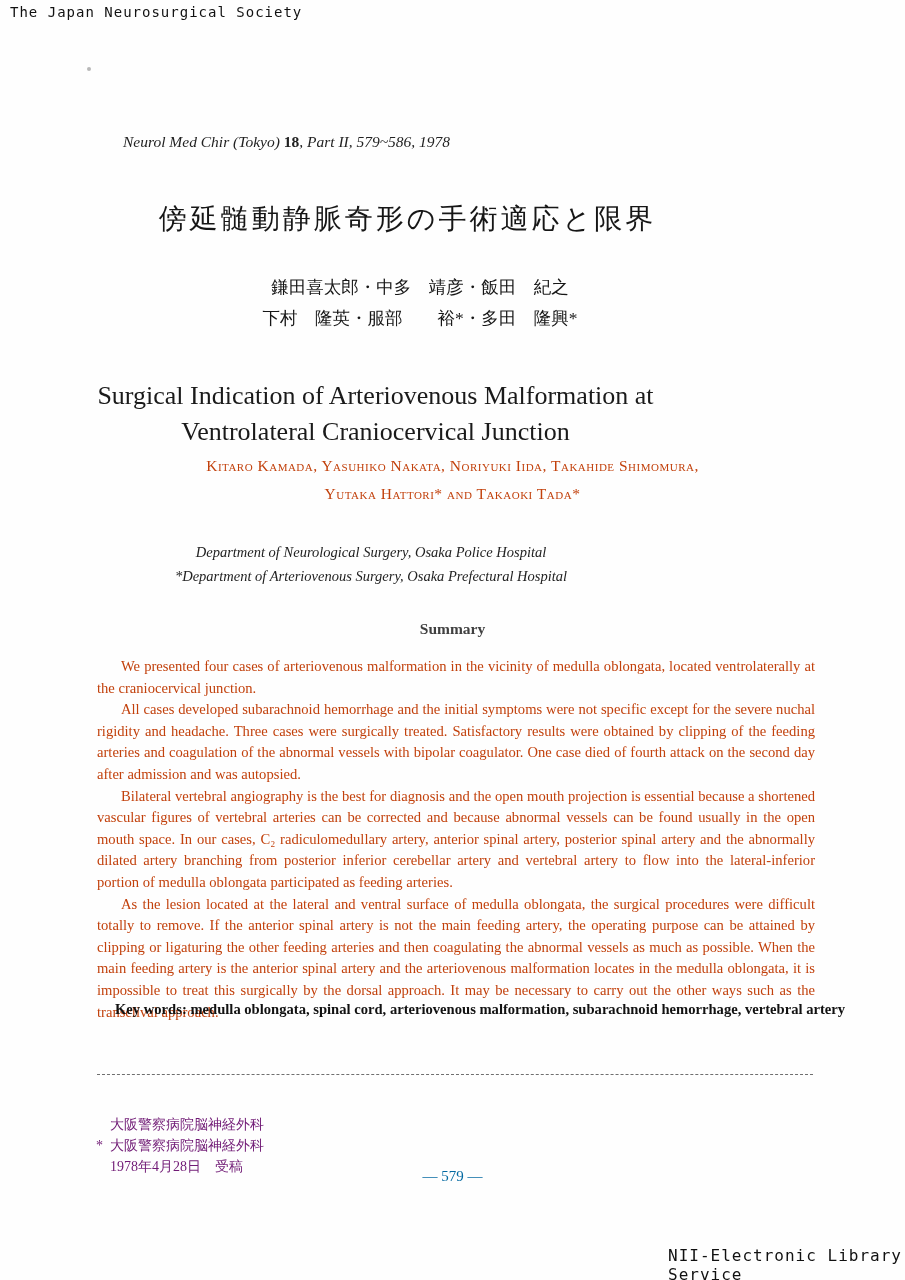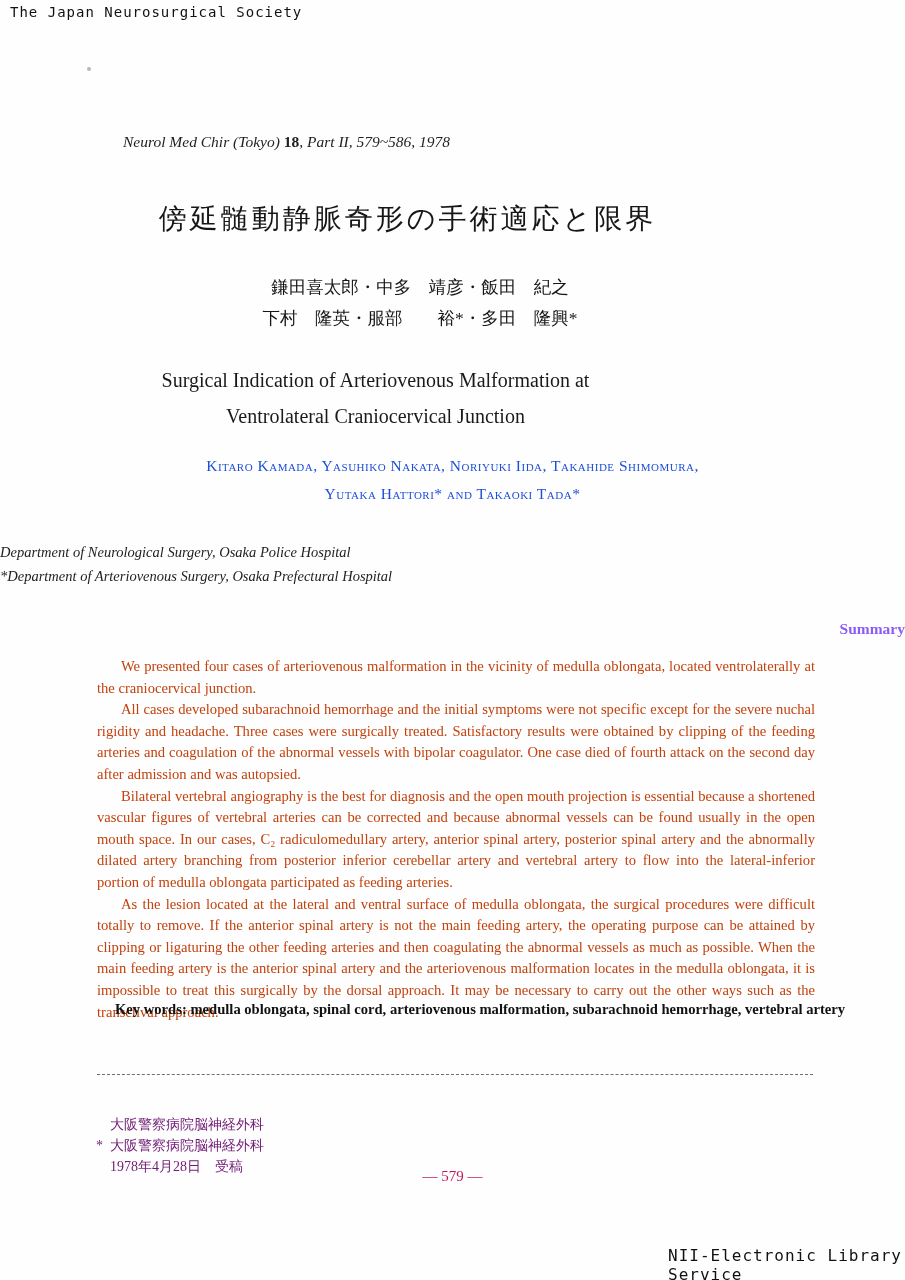--- a/index.html
+++ b/index.html
@@ -38,39 +38,39 @@
     position: absolute; left: 0; top: 200px; width: 815px;
     text-align: center; font-size: 28px; letter-spacing: 3px; color: #161616;
   }
 
   .authors-ja {
     position: absolute; left: 0; top: 272px; width: 840px;
     text-align: center; font-size: 17.5px; line-height: 31px; color: #161616;
   }
 
   .title-en {
-    position: absolute; left: 0; top: 362px; width: 751px;
-    text-align: center; font-size: 20px; line-height: 36px; color: #1a1a1a;
+    position: absolute; left: 0; top: 378px; width: 751px;
+    text-align: center; font-size: 26px; line-height: 36px; color: #1a1a1a;
   }
 
   .authors-en {
     position: absolute; left: 0; top: 452px; width: 905px;
     text-align: center; font-size: 15.5px; line-height: 28px;
-    font-variant: small-caps; letter-spacing: .5px; color: #1d4ed8;
+    font-variant: small-caps; letter-spacing: .5px; color: #c2410c;
   }
 
   .affiliations {
     position: absolute; left: 0; top: 540px; width: 742px;
-    font-style: italic; font-size: 14.5px; line-height: 24px;
+    text-align: center; font-style: italic; font-size: 14.5px; line-height: 24px;
     color: #222;
   }
 
   .summary-heading {
     position: absolute; left: 0; top: 620px; width: 905px;
-    text-align: right; font-weight: bold; font-size: 15.5px; color: #8b5cf6;
+    text-align: center; font-weight: bold; font-size: 15.5px; color: #404040;
   }
 
   .body-col {
     position: absolute; left: 97px; top: 656px; width: 718px;
     font-size: 14.6px; line-height: 21.6px; text-align: justify; color: #c2410c;
   }
   .body-col p { margin: 0; text-indent: 24px; }
 
   .keywords {
     position: absolute; left: 97px; top: 998px; width: 718px;
@@ -87,21 +87,21 @@
     position: absolute; left: 110px; top: 1114px; width: 720px;
     font-size: 14px; line-height: 21px; color: #701a75;
   }
   .footnotes .fn-line { position: relative; margin: 0; }
   .footnotes .fn-marker {
     position: absolute; left: -14px; top: 0;
   }
 
   .page-number {
     position: absolute; left: 0; top: 1168px; width: 905px;
-    text-align: center; font-size: 15px; color: #be185d;
+    text-align: center; font-size: 15px; color: #0369a1;
   }
 </style>
 </head>
 <body>
 
 <div class="page">
 
   <div class="scan-header mono">The Japan Neurosurgical Society</div>
 
   <div class="artifact-dot"></div>

